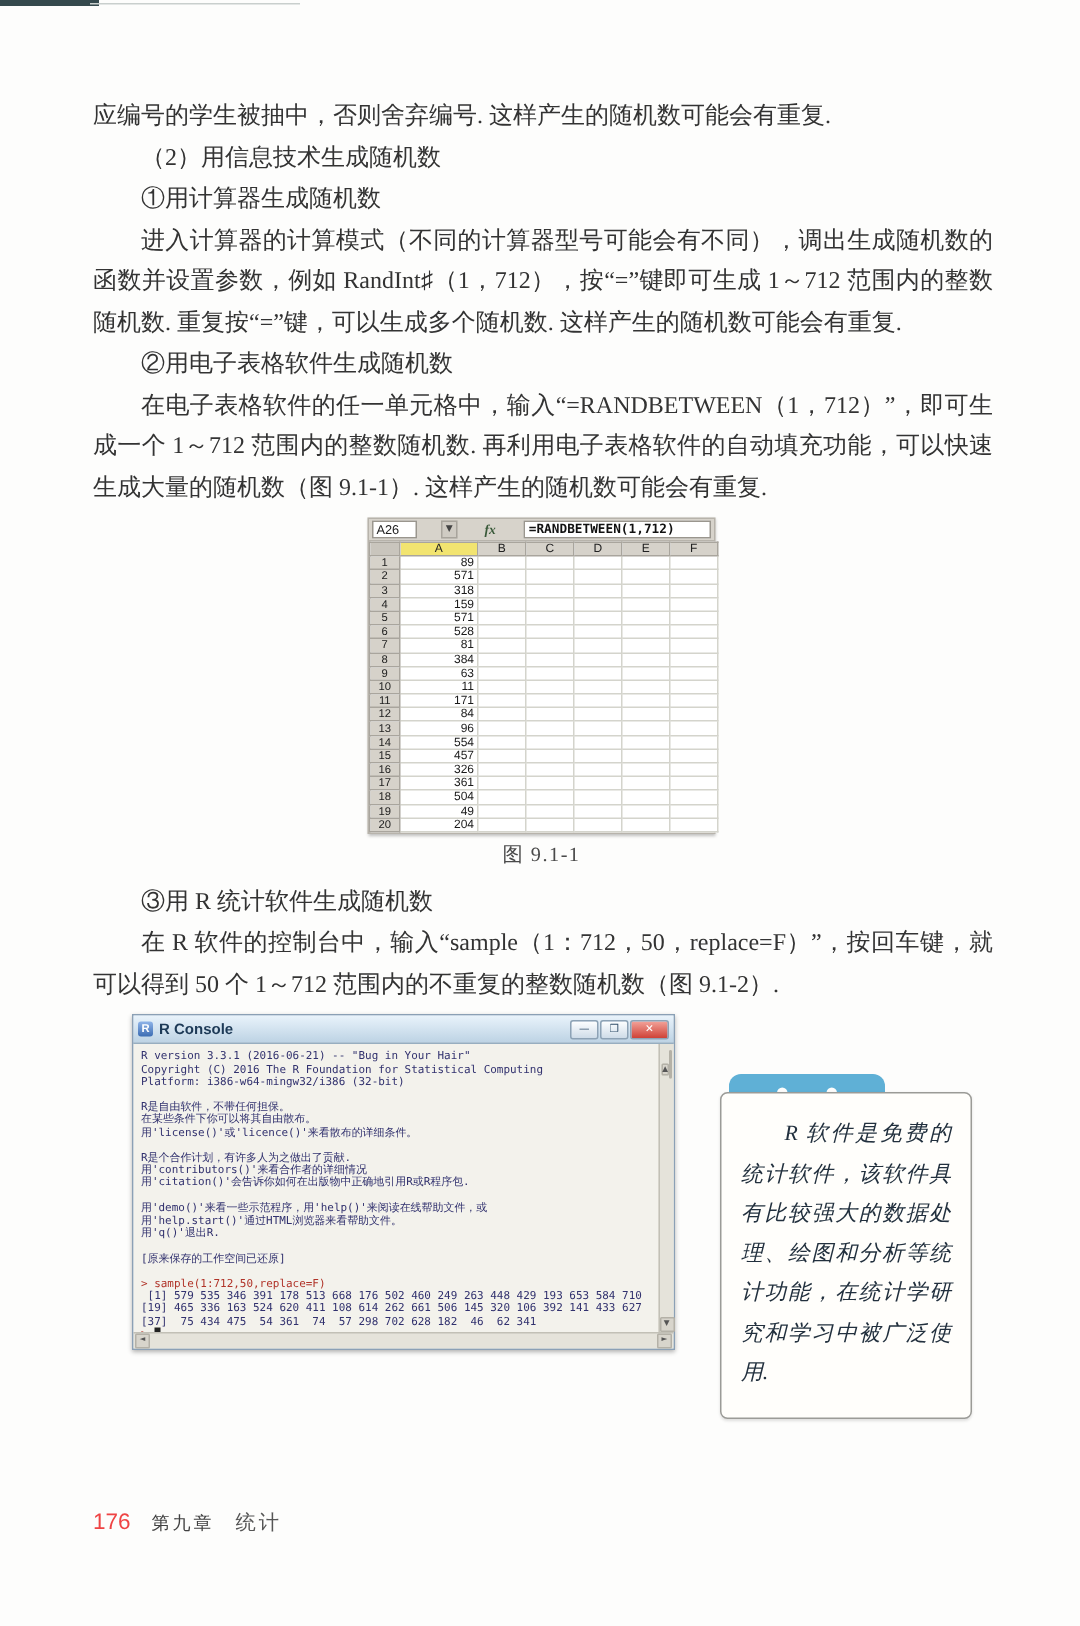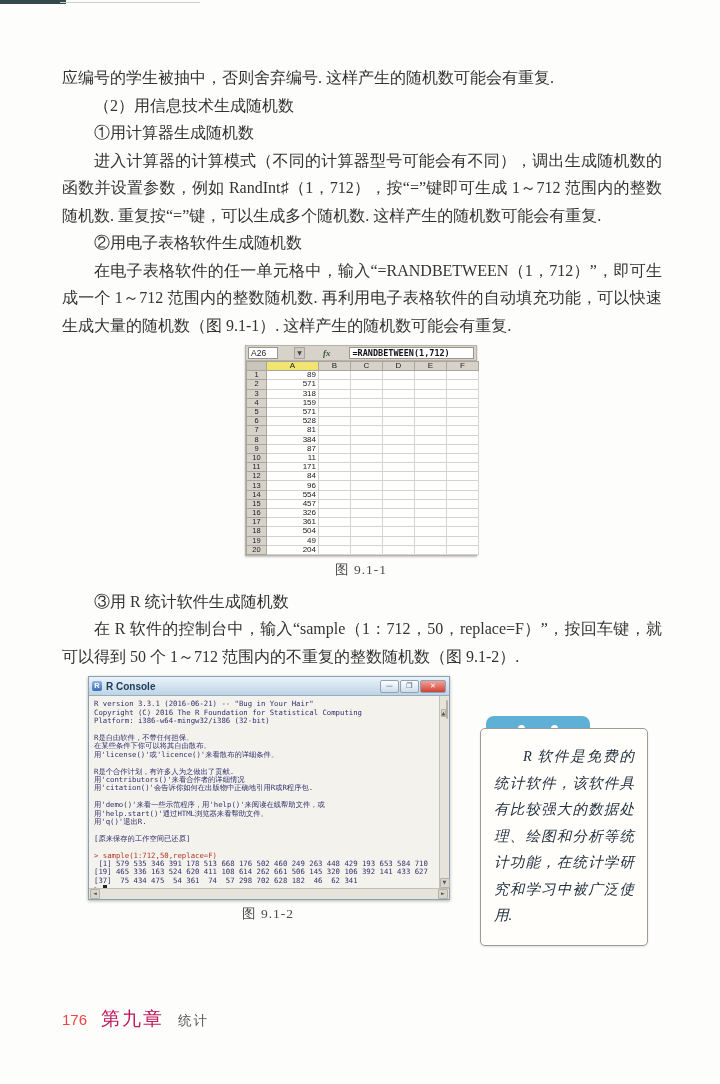--- a/index.html
+++ b/index.html
@@ -60,21 +60,21 @@
 
   .note{margin-left:32px;margin-top:52px;width:168px;position:relative;flex:0 0 auto;}
   .note-tab{position:absolute;top:-12px;left:6px;width:104px;height:24px;background:#5fb0d6;border-radius:8px 8px 0 0;display:flex;justify-content:center;gap:26px;align-items:center;}
   .hole{width:7px;height:7px;border-radius:50%;background:#fdfdfc;}
   .note-body{position:relative;background:#fffefb;border:1px solid #9b9b97;border-radius:5px;padding:14px 13px 16px 13px;box-shadow:0 1px 2px rgba(0,0,0,.12);}
   .note-text{font-family:"Liberation Serif","DejaVu Serif",serif;font-style:italic;font-size:14.5px;line-height:26.5px;color:#22303e;text-align:justify;text-indent:2em;margin:0;}
   .cap2{width:360px;}
 
   .footer{position:absolute;left:62px;top:1006px;display:flex;align-items:baseline;gap:14px;}
   .pg-num{font:15px "Liberation Sans","DejaVu Sans",sans-serif;color:#ef4444;}
-  .pg-chap{font-size:19px;color:#be185d;letter-spacing:2px;}
+  .pg-chap{font-size:12px;color:#404040;letter-spacing:2px;}
   .pg-sec{font-size:13.5px;color:#555;letter-spacing:2px;margin-left:0;}
 </style>
 </head>
 <body>
 
 <div class="page">
   <div class="scan-mark"></div>
   <div class="scan-line"></div>
 
   <div class="content">
@@ -180,21 +180,21 @@
                 <th class="rownum">8</th>
                 <td class="valA">384</td>
                 <td></td>
                 <td></td>
                 <td></td>
                 <td></td>
                 <td></td>
               </tr>
               <tr>
                 <th class="rownum">9</th>
-                <td class="valA">87</td>
+                <td class="valA">63</td>
                 <td></td>
                 <td></td>
                 <td></td>
                 <td></td>
                 <td></td>
               </tr>
               <tr>
                 <th class="rownum">10</th>
                 <td class="valA">11</td>
                 <td></td>
@@ -346,21 +346,20 @@
                 <span class="sthumb"></span>
               </span>
               <span class="sarrow">▼</span>
             </div>
           </div>
           <div class="hscroll">
             <span class="sarrow">◄</span>
             <span class="sarrow">►</span>
           </div>
         </div>
-        <div class="caption cap2">图 9.1-2</div>
       </div>
 
       <div class="note">
         <div class="note-tab">
           <span class="hole"></span>
           <span class="hole"></span>
         </div>
         <div class="note-body">
           <p class="note-text">R 软件是免费的统计软件，该软件具有比较强大的数据处理、绘图和分析等统计功能，在统计学研究和学习中被广泛使用.</p>
         </div>

